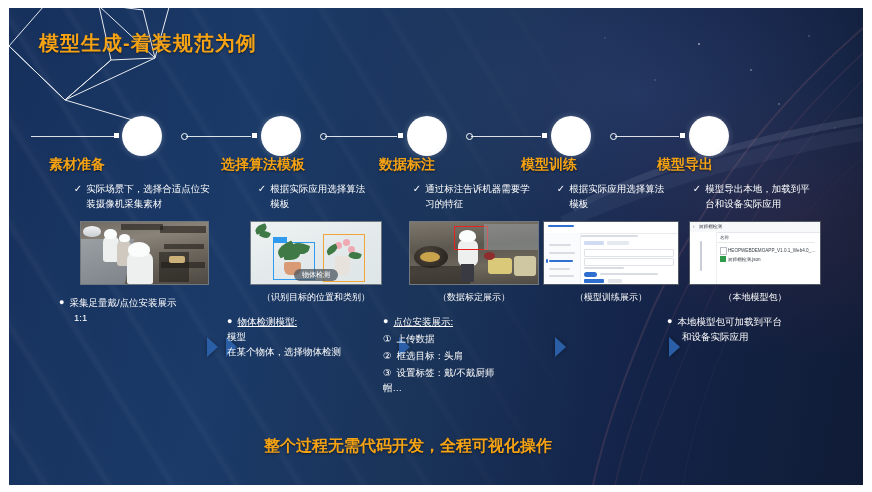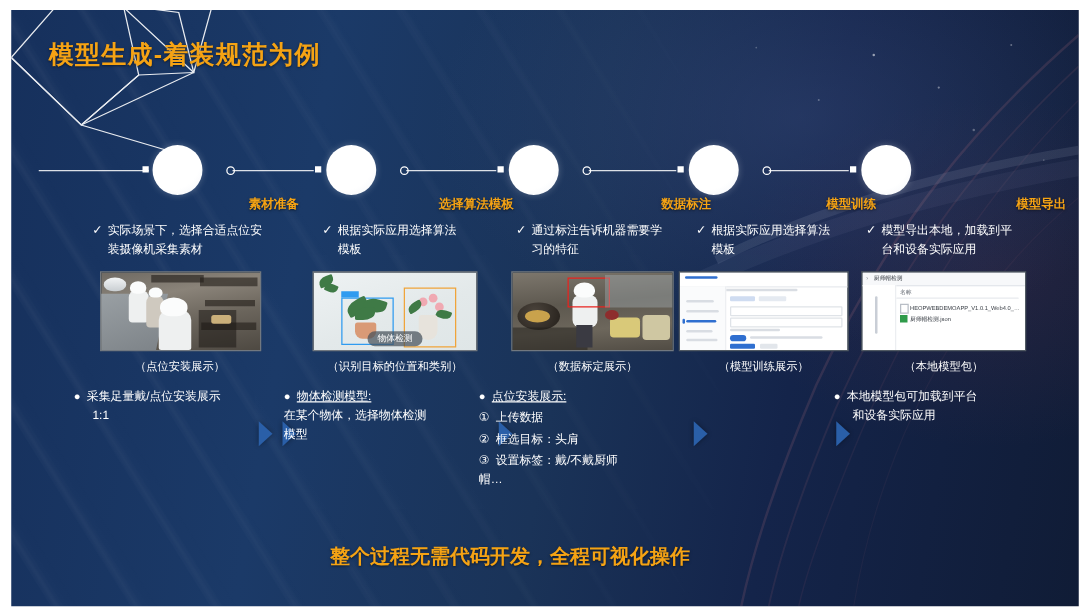--- a/index.html
+++ b/index.html
@@ -44,21 +44,21 @@
   .node{position:absolute;top:0;width:40px;height:40px;border-radius:50%;
     background:radial-gradient(circle at 38% 32%, #ffffff 0%, #ffffff 62%, #f0f3f8 100%);
     box-shadow:0 0 6px rgba(255,255,255,.25);}
   .conn{position:absolute;top:20px;height:1px;background:rgba(255,255,255,.85);}
   .dotA{position:absolute;top:17px;width:5px;height:5px;border-radius:50%;
     border:1px solid #ffffff;background:transparent;}
   .dotB{position:absolute;top:17px;width:5px;height:5px;background:#ffffff;}
 
   
   .col{position:absolute;top:148px;}
-  .col-head{color:#f5a314;font-size:10px;font-weight:bold;text-align:right;
+  .col-head{color:#f5a314;font-size:14px;font-weight:bold;text-align:left;
     text-shadow:0 1px 2px rgba(0,0,0,.55);margin-bottom:7px;white-space:nowrap;}
   .check-row{display:flex;gap:4px;color:#ffffff;font-size:9.5px;line-height:15px;
     justify-content:center;}
   .check-row .tick{flex:0 0 auto;font-size:10px;line-height:15px;}
   .check-row .txt{max-width:128px;text-align:left;}
 
   .shot{position:relative;margin:0 auto;border:1px solid rgba(255,255,255,.35);
     overflow:hidden;background:#26313d;}
   .cap{color:#ffffff;font-size:9px;text-align:center;margin-top:6px;white-space:nowrap;}
 
@@ -204,21 +204,20 @@
       <div class="hat" style="left:23px;top:7px;width:13px;height:10px"></div>
       <div class="chef" style="left:36px;top:18px;width:14px;height:26px;background:#cfc9bf"></div>
       <div class="hat" style="left:38px;top:12px;width:11px;height:8px"></div>
       <div class="chef" style="left:46px;top:30px;width:26px;height:32px;border-radius:8px 8px 2px 2px"></div>
       <div class="hat" style="left:47px;top:20px;width:22px;height:15px"></div>
       <div class="shelf" style="left:78px;top:30px;width:30px;height:30px;background:rgba(30,26,22,.55)"></div>
       <div style="position:absolute;left:88px;top:34px;width:16px;height:7px;background:#cbb07a;border-radius:2px"></div>
     </div>
     <div class="arrow" style="left:177px;top:181px"></div>
 
-    <div class="cap">（点位安装展示）</div>
 
     <div class="bul" style="padding-left:10px">
       <span class="dot">●</span>
       <span class="btxt">采集足量戴/点位安装展示</span>
     </div>
     <div class="subline" style="padding-left:25px">1:1</div>
   </div>
 
   <div class="col" style="left:212px;width:190px">
     <div class="col-head">选择算法模板</div>
@@ -248,22 +247,22 @@
     </div>
     <div class="arrow" style="left:-14px;top:181px"></div>
     <div class="arrow" style="left:178px;top:181px"></div>
 
     <div class="cap">（识别目标的位置和类别）</div>
 
     <div class="bul" style="padding-left:6px">
       <span class="dot">●</span>
       <span class="btxt" style="text-decoration:underline">物体检测模型:</span>
     </div>
+    <div class="subline" style="padding-left:6px">模型</div>
     <div class="subline" style="padding-left:6px">在某个物体，选择物体检测</div>
-    <div class="subline" style="padding-left:6px">模型</div>
   </div>
 
   <div class="col" style="left:370px;width:190px">
     <div class="col-head">数据标注</div>
     <div class="check-row">
       <span class="tick">✓</span>
       <span class="txt" style="max-width:110px">通过标注告诉机器需要学习的特征</span>
     </div>
 
     <div class="shot" style="width:128px;height:62px;margin-top:10px">

